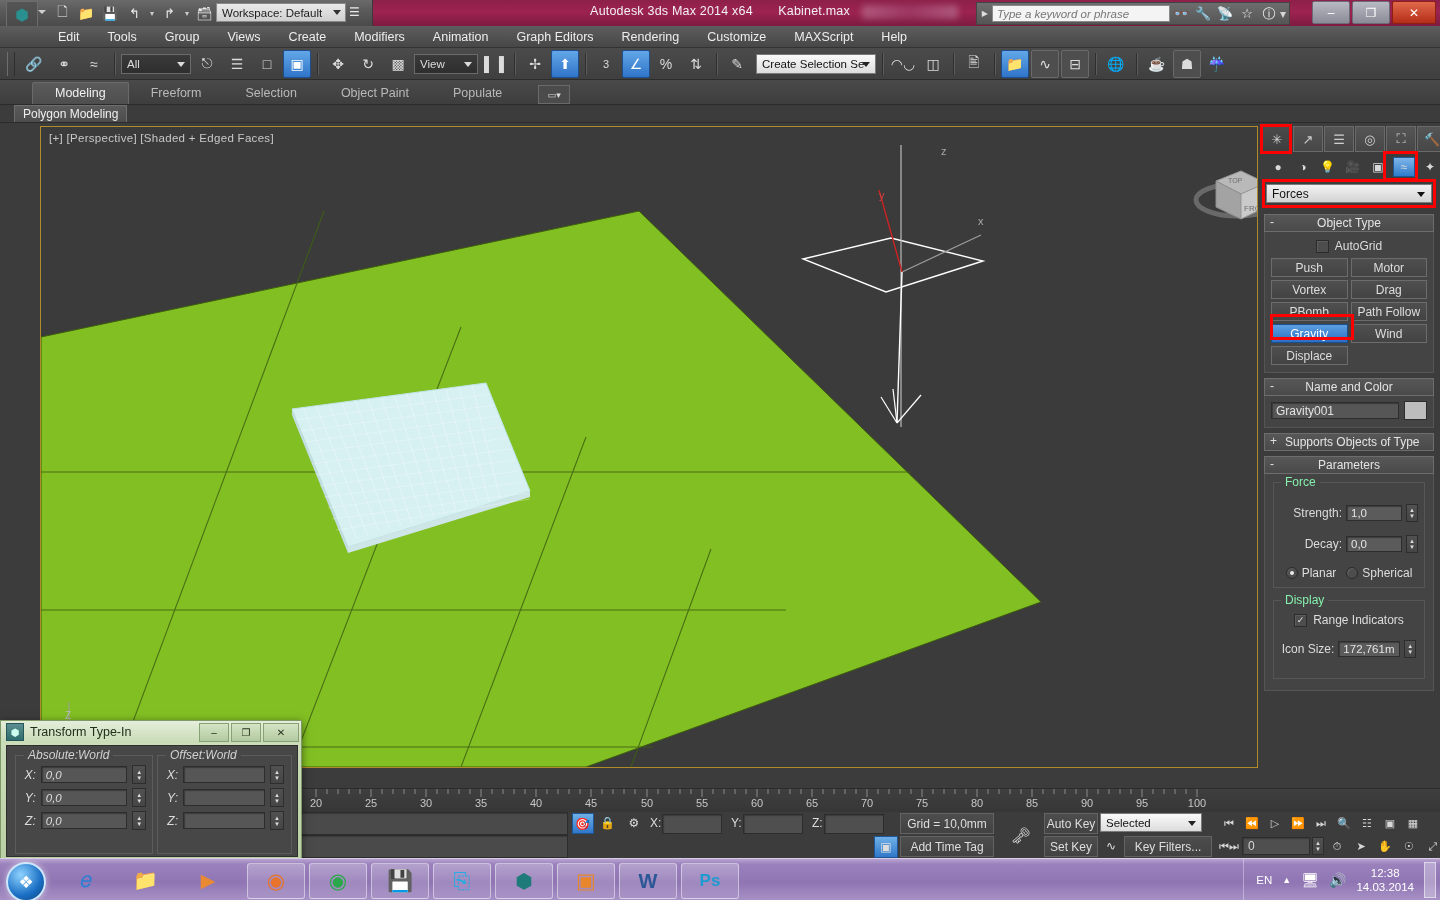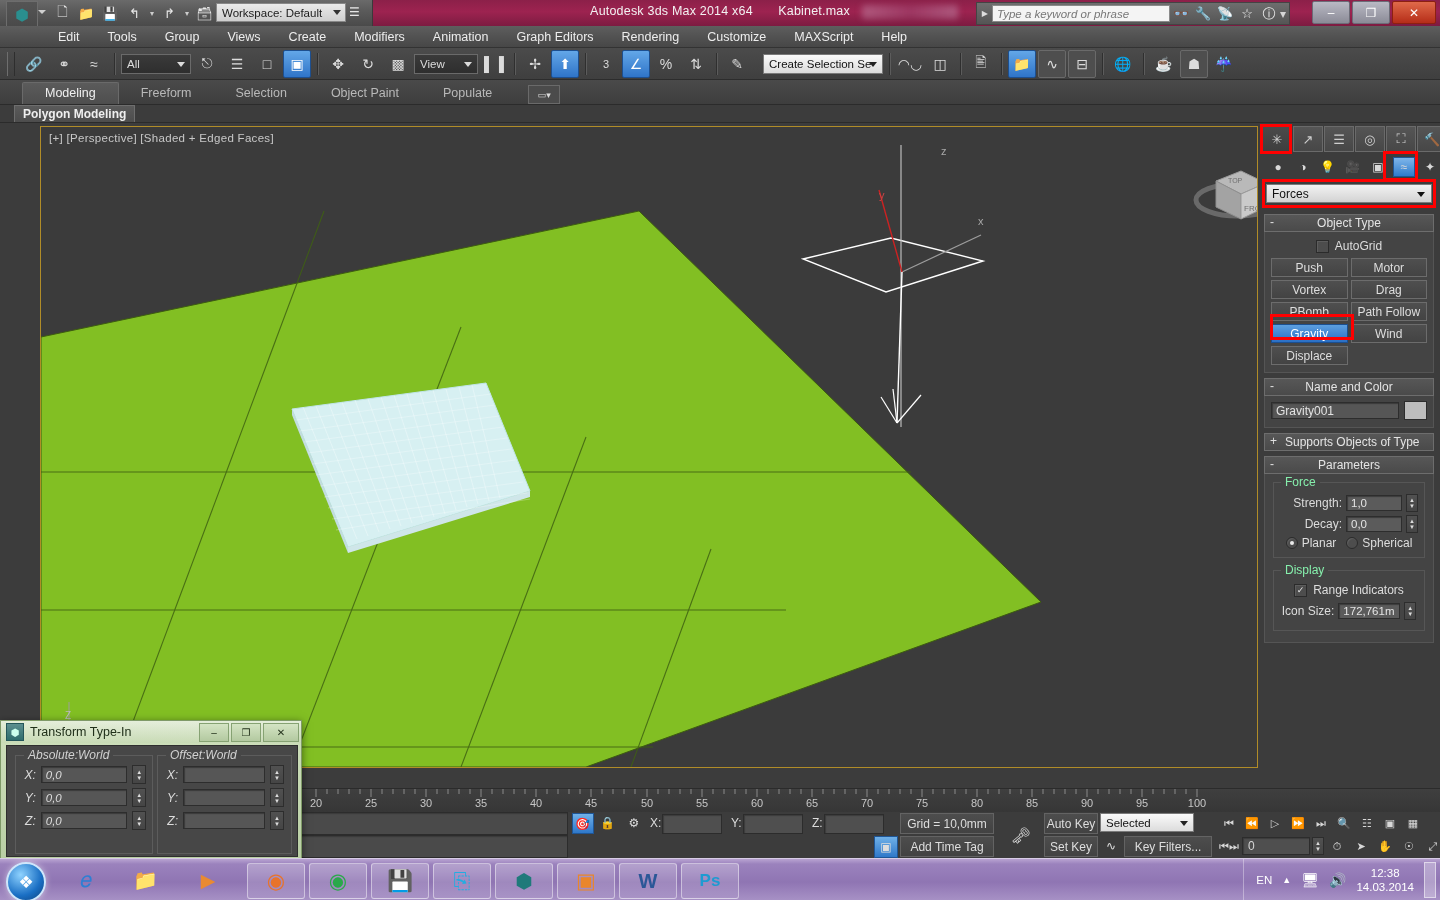--- a/index.html
+++ b/index.html
@@ -73,28 +73,28 @@
   .combo{height:20px;background:linear-gradient(180deg,#3a3a3a,#2e2e2e);border:1px solid #6a6a6a;
     color:#dcdcdc;font-size:11.5px;display:flex;align-items:center;padding-left:5px;position:relative;box-sizing:border-box;}
   .combo .ar{position:absolute;right:5px;top:7px;width:0;height:0;
     border-left:4px solid transparent;border-right:4px solid transparent;border-top:5px solid #dcdcdc;}
   .combo.light{background:linear-gradient(180deg,#fafafa,#dcdcdc);color:#111;border-color:#7a7a7a;}
   .combo.light .ar{border-top-color:#222;}
 
   
   .ribbon{position:absolute;left:0;top:80px;width:1440px;height:25px;
     background:linear-gradient(180deg,#4a4a4a,#3e3e3e);border-bottom:1px solid #2b2b2b;
-    display:flex;align-items:flex-end;padding-left:22px;box-sizing:border-box;}
+    display:flex;align-items:flex-end;padding-left:32px;box-sizing:border-box;}
   .rtab{padding:3px 22px 4px 22px;font-size:12.5px;color:#b9b9b9;}
   .rtab.active{background:linear-gradient(180deg,#5b5b5b,#4e4e4e);color:#f0f0f0;
     border:1px solid #6a6a6a;border-bottom:none;border-radius:2px 2px 0 0;}
   .rtab-icon{margin-left:14px;width:30px;height:17px;border:1px solid #6a6a6a;background:#4b4b4b;
     display:flex;align-items:center;justify-content:center;color:#ddd;font-size:9px;}
   .ribbon2{position:absolute;left:0;top:105px;width:1440px;height:17px;
-    background:#3c3c3c;border-bottom:1px solid #2b2b2b;display:flex;align-items:center;font-weight:bold;}
+    background:#3c3c3c;border-bottom:1px solid #2b2b2b;display:flex;align-items:center;}
   .polychip{margin-left:14px;padding:1px 8px;font-size:12px;color:#efefef;
     background:linear-gradient(180deg,#5a5a5a,#4d4d4d);border:1px solid #6e6e6e;border-bottom:none;}
 
   
   .viewport{position:absolute;left:40px;top:126px;width:1216px;height:640px;
     background:#3b3b3b;border:1px solid #b08c28;overflow:hidden;}
   .vp-label{position:absolute;left:8px;top:5px;font-size:11.5px;color:#c8c8c8;letter-spacing:.3px;}
   .leftgutter{position:absolute;left:0;top:126px;width:40px;height:640px;background:#3c3c3c;}
 
   
@@ -123,21 +123,21 @@
   .btngrid{display:grid;grid-template-columns:1fr 1fr;gap:3px;}
   .objbtn{height:17px;background:linear-gradient(180deg,#4f4f4f,#434343);border:1px solid #6c6c6c;
     color:#dedede;font-size:12px;display:flex;align-items:center;justify-content:center;}
   .objbtn.sel{background:linear-gradient(180deg,#5c9fe0,#2a6fc4);border-color:#1c4f90;color:#fff;}
   .namerow{display:flex;gap:5px;align-items:center;}
   .nameinput{flex:1;height:17px;background:#565656;border:1px solid #2d2d2d;box-shadow:inset 1px 1px 1px #3a3a3a;
     color:#e2e2e2;font-size:12px;display:flex;align-items:center;padding-left:4px;box-sizing:border-box;}
   .swatch{width:21px;height:17px;background:#bdbdbd;border:1px solid #2d2d2d;}
   .group{border:1px solid #565656;margin:6px 2px 4px 2px;padding:8px 6px 7px 6px;position:relative;}
   .group > .gtitle{position:absolute;left:7px;top:-8px;background:#444;padding:0 4px;font-size:12px;color:#86efac;}
-  .prow{display:flex;align-items:center;justify-content:flex-end;gap:4px;margin:3px 0;}
+  .prow{display:flex;align-items:center;justify-content:flex-end;gap:4px;margin:13px 0;}
   .plabel{font-size:12px;color:#dcdcdc;}
   .spinbox{width:56px;height:16px;background:#5b5b5b;border:1px solid #2d2d2d;box-shadow:inset 1px 1px 1px #3b3b3b;
     color:#e4e4e4;font-size:11.5px;display:flex;align-items:center;padding-left:4px;box-sizing:border-box;}
   .spinbox.wide{width:62px;}
   .spinner{width:10px;height:16px;background:linear-gradient(180deg,#515151,#454545);border:1px solid #2d2d2d;
     display:flex;flex-direction:column;align-items:center;justify-content:center;font-size:6px;color:#ddd;line-height:6px;}
   .radiorow{display:flex;align-items:center;justify-content:center;gap:10px;}
   .radio{display:flex;align-items:center;gap:4px;font-size:12px;color:#ddd;}
   .rdot{width:10px;height:10px;border-radius:50%;background:#4d4d4d;border:1px solid #2b2b2b;
     box-shadow:inset 1px 1px 1px #606060;display:flex;align-items:center;justify-content:center;}
@@ -303,21 +303,21 @@
     <div class="tbtn on">⬆</div>
     <div class="sep"></div>
     <div class="tbtn">
       <span style="font-size:11px">3</span>
     </div>
     <div class="tbtn on">∠</div>
     <div class="tbtn">%</div>
     <div class="tbtn">⇅</div>
     <div class="sep"></div>
     <div class="tbtn">✎</div>
-    <div class="combo light" style="width:120px;margin-left:10px">
+    <div class="combo light" style="width:120px;margin-left:3px">
       <span>Create Selection Se</span>
       <span class="ar"></span>
     </div>
     <div class="sep"></div>
     <div class="tbtn">◠◡</div>
     <div class="tbtn">◫</div>
     <div class="sep"></div>
     <div class="tbtn">🖹</div>
     <div class="sep"></div>
     <div class="tbtn on">📁</div>
@@ -672,21 +672,21 @@
     <div class="sb-ic on" style="left:874px;top:24px;width:22px;height:20px">▣</div>
 
     <div class="flatbtn" style="left:900px;top:1px;width:92px;height:19px">Grid = 10,0mm</div>
     <div class="flatbtn" style="left:900px;top:24px;width:92px;height:19px">Add Time Tag</div>
 
     <div class="sb-ic" style="left:1004px;top:12px;width:34px;height:22px;font-size:16px">🗝</div>
 
     <div class="animbtn" style="left:1044px;top:1px;width:52px;height:19px">Auto Key</div>
     <div class="animbtn" style="left:1044px;top:24px;width:52px;height:19px">Set Key</div>
 
-    <div class="combo light" style="position:absolute;left:1100px;top:1px;width:94px;height:19px">
+    <div class="combo light" style="position:absolute;left:1100px;top:1px;width:102px;height:19px">
       <span>Selected</span>
       <span class="ar"></span>
     </div>
     <div class="sb-ic" style="left:1100px;top:24px;width:22px;height:19px">∿</div>
     <div class="animbtn" style="left:1124px;top:24px;width:86px;height:19px">Key Filters...</div>
 
     <div style="position:absolute;left:1218px;top:1px;display:flex;align-items:center;gap:1px">
       <div class="navbtn">⏮</div>
       <div class="navbtn">⏪</div>
       <div class="navbtn">▷</div>

